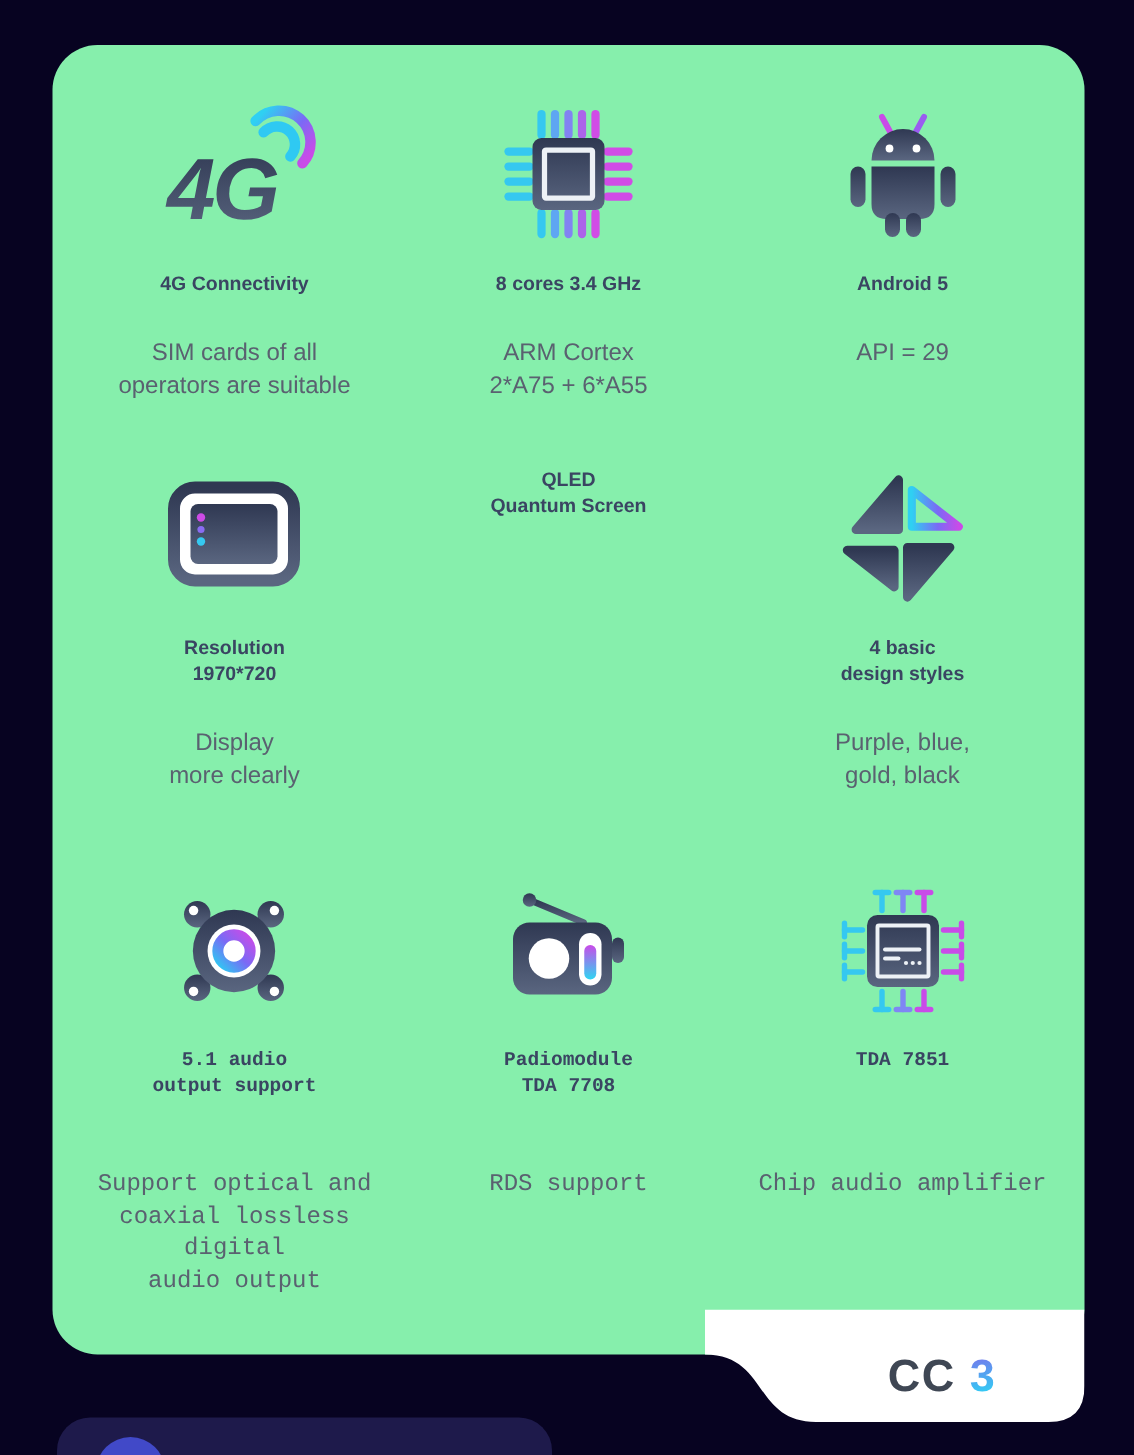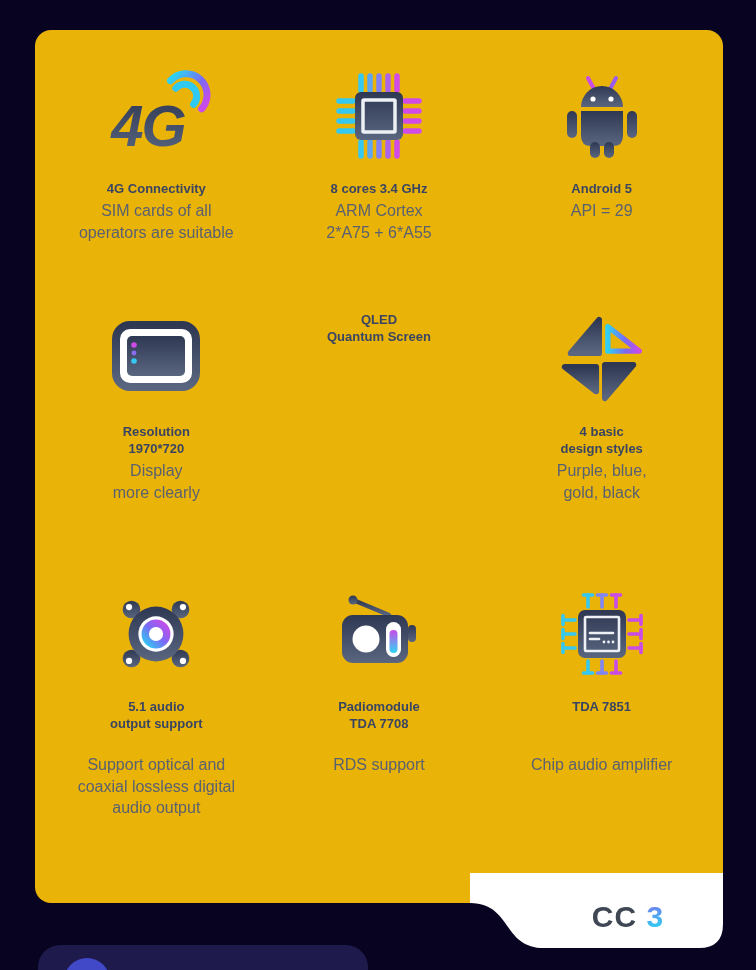--- a/index.html
+++ b/index.html
@@ -1,25 +1,25 @@
 <!DOCTYPE html>
 <html><head>
 <meta charset="utf-8">
 <style>
   html,body{margin:0;padding:0;}
   #stage{position:relative;width:756px;height:970px;background:#070321;overflow:hidden;
          font-family:"Liberation Sans",sans-serif;}
-  .card{position:absolute;left:35px;top:30px;width:688px;height:873px;background:#eab308;border-radius:16px;}
+  .card{position:absolute;left:35px;top:30px;width:688px;height:873px;background:#86efac;border-radius:30px;}
   .row{position:absolute;left:10px;width:668px;display:grid;grid-template-columns:repeat(3,1fr);text-align:center;}
-  .row1{top:30px;} .row2{top:273px;} .row3{top:548px;}
+  .row1{top:30px;} .row2{top:273px;} .row3{top:548px;font-family:Liberation Mono, monospace;}
   .cell{padding:0 6px;}
   .icon-box{height:112px;display:flex;align-items:center;justify-content:center;}
   .f-title{margin-top:8px;font-size:13px;font-weight:bold;color:#3A4562;line-height:1.32;white-space:pre-line;}
   .row3 .f-title{min-height:53px;}
-  .f-sub{margin-top:3px;font-size:16px;color:#5A6170;line-height:1.35;white-space:pre-line;text-align:center;}
+  .f-sub{margin-top:28px;font-size:16px;color:#5A6170;line-height:1.35;white-space:pre-line;text-align:center;}
   .tab-svg{position:absolute;left:470px;top:873px;}
   .logo-svg{position:absolute;left:578px;top:900px;}
   .bottom-panel{position:absolute;left:38px;top:945px;width:330px;height:25px;background:#1E1A4B;
                 border-radius:22px 22px 0 0;overflow:hidden;}
   .blue-circle{position:absolute;left:26px;top:13px;width:46px;height:46px;border-radius:50%;background:#4149C8;}
   svg text{font-family:"Liberation Sans",sans-serif;}
 </style>
 </head>
 <body>
 

